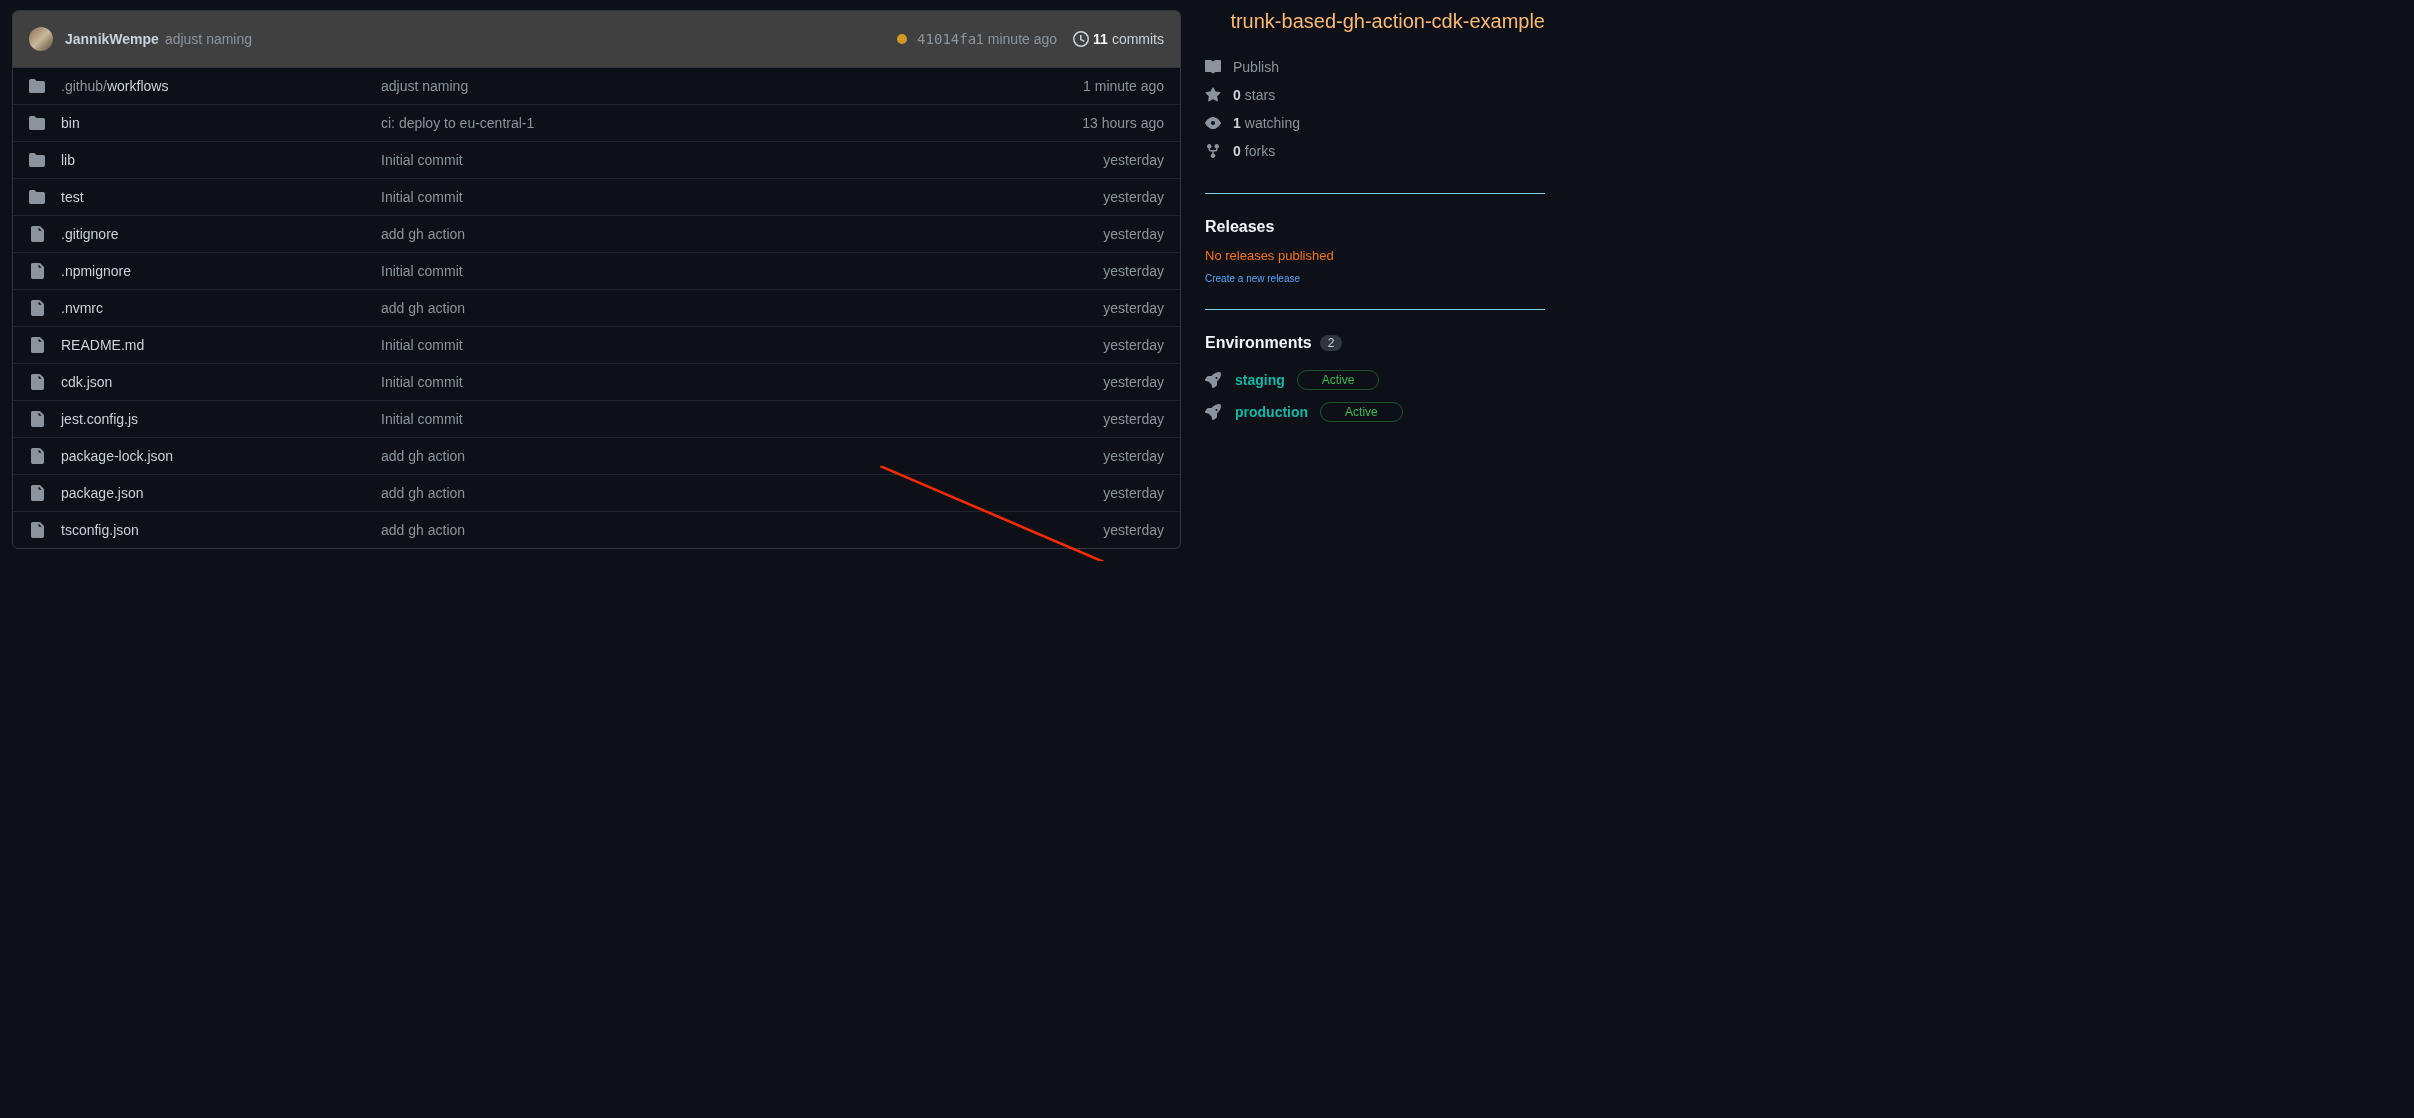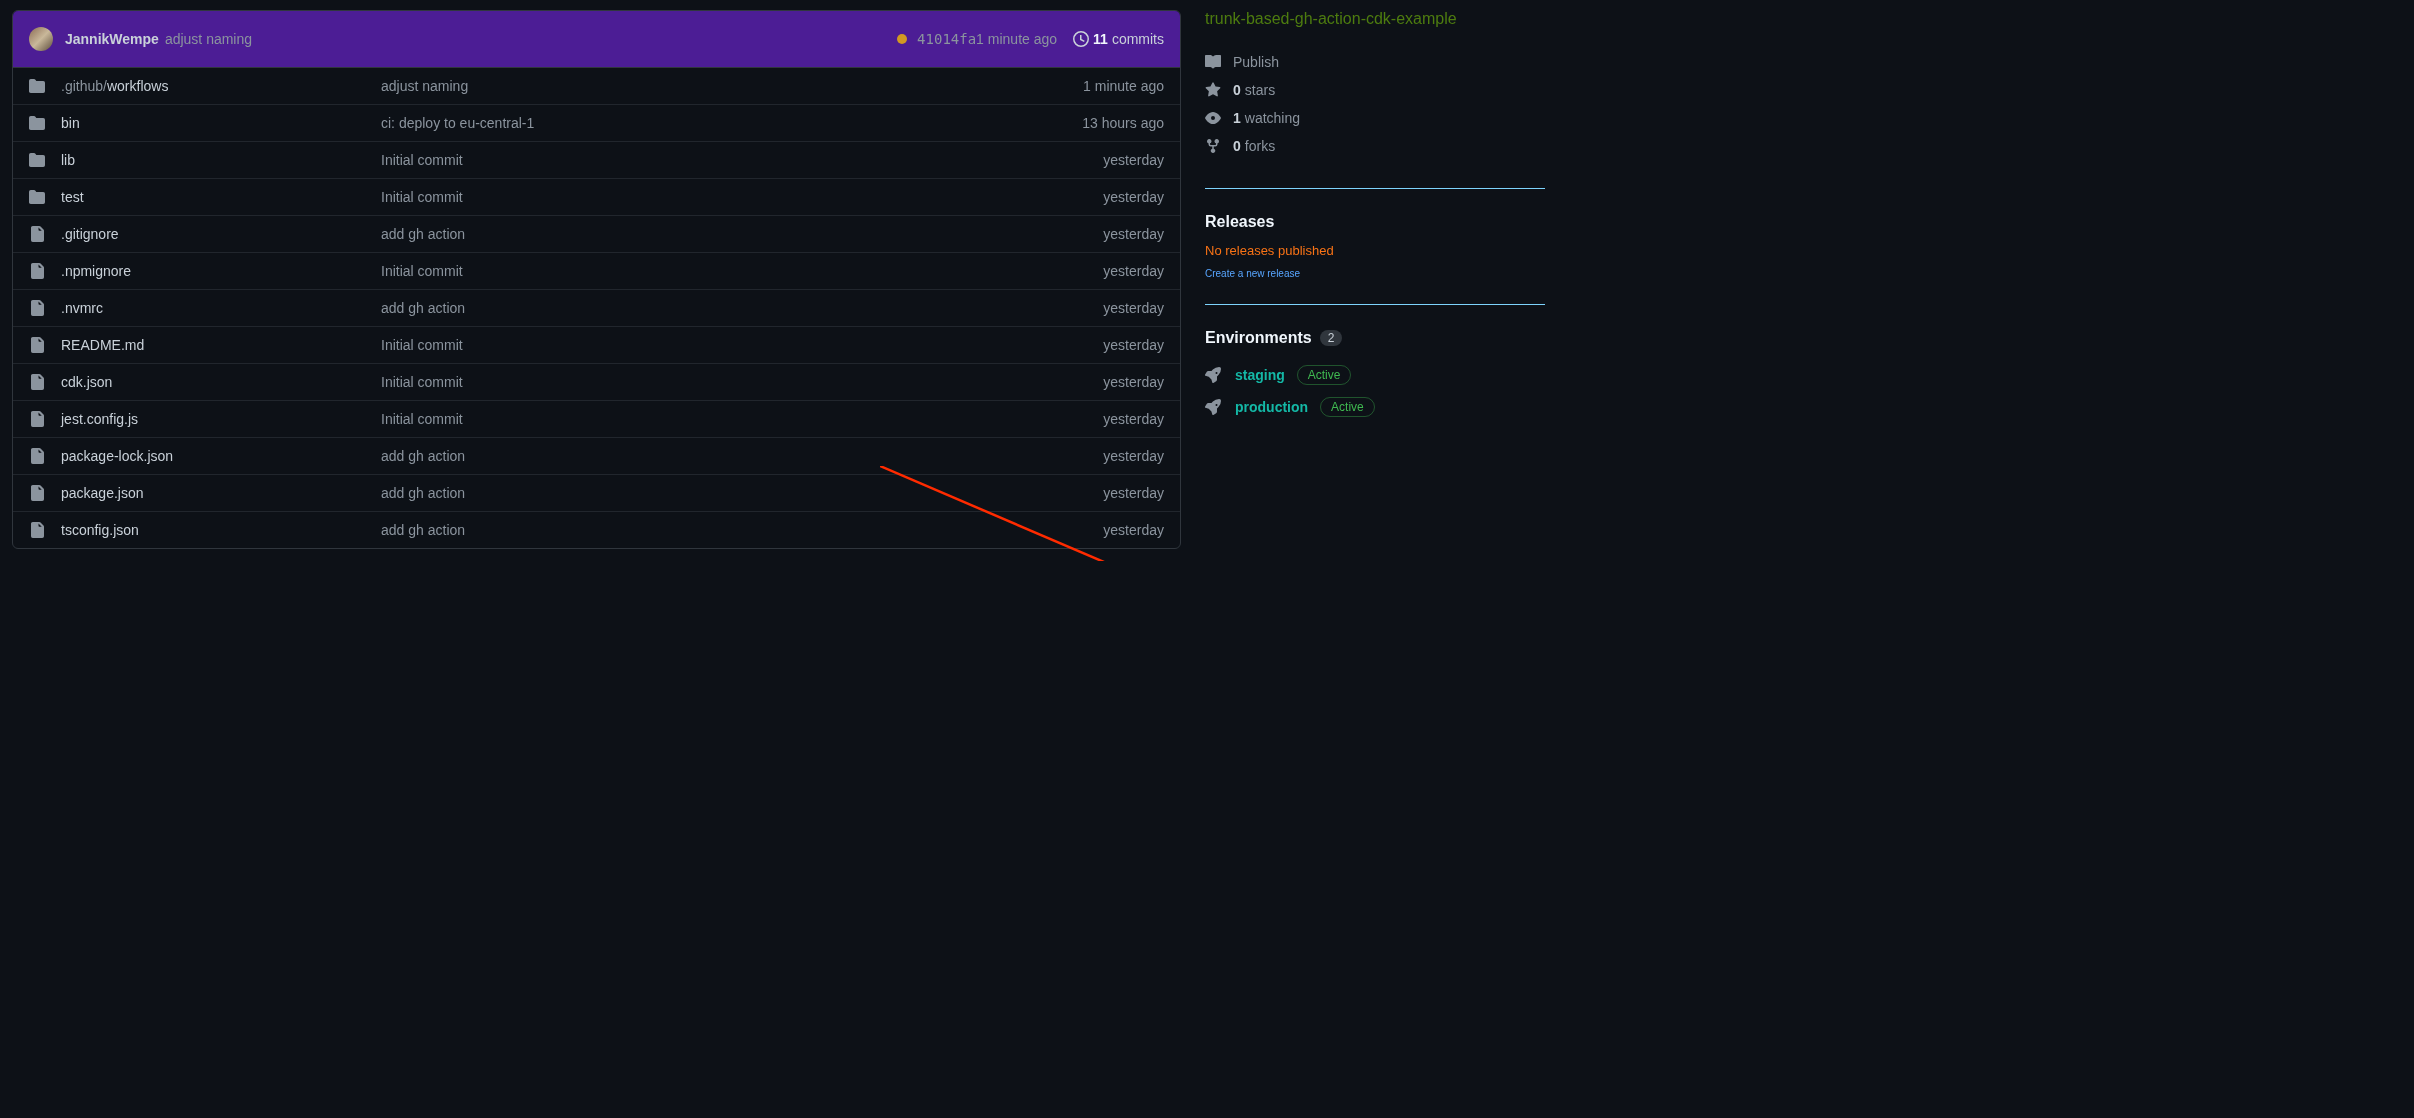--- a/index.html
+++ b/index.html
@@ -1,51 +1,51 @@
 <!DOCTYPE html>
 <html><head>
   <meta charset="utf-8">
   <style>
     * { margin:0; padding:0; box-sizing:border-box; }
     body { background:#0d1117; color:#c9d1d9; font-family:-apple-system,BlinkMacSystemFont,"Segoe UI",Helvetica,Arial,sans-serif; font-size:14px; }
     .page { display:flex; gap:24px; padding:10px 12px 12px 12px; width:1557px; position:relative; }
     .main { flex:1; border:1px solid #30363d; border-radius:6px; overflow:hidden; background:#0d1117; }
-    .header { display:flex; align-items:center; padding:16px; background:#4c1d95; border-bottom:1px solid #30363d; }
+    .header { display:flex; align-items:center; padding:16px; background:#404040; border-bottom:1px solid #30363d; }
     .avatar { width:24px; height:24px; border-radius:50%; background:linear-gradient(135deg,#8b6b54 0%,#c9b89a 50%,#5a4a3a 100%); margin-right:12px; flex-shrink:0; }
     .author { font-weight:600; color:#c9d1d9; }
     .commit-msg { color:#8b949e; margin-left:6px; }
     .spacer { flex:1; }
     .status-dot { width:10px; height:10px; border-radius:50%; background:#d29922; margin-right:10px; }
     .sha { font-family:ui-monospace,SFMono-Regular,Menlo,monospace; color:#8b949e; margin-right:0; }
     .ago { color:#8b949e; margin-right:16px; }
     .history-icon { width:16px; height:16px; margin-right:4px; }
     .commits { display:flex; align-items:center; color:#c9d1d9; }
     .commits b { color:#f0f6fc; margin-right:4px; }
     .row { display:flex; align-items:center; padding:10px 16px; border-top:1px solid #21262d; }
     .row:first-child { border-top:none; }
     .row .icon { width:16px; height:16px; margin-right:16px; flex-shrink:0; fill:#8b949e; }
     .row .name { width:320px; color:#c9d1d9; }
     .row .name .faded { color:#8b949e; }
     .row .msg { flex:1; color:#8b949e; }
     .row .time { color:#8b949e; text-align:right; }
     .sidebar { width:340px; padding-top:0; }
-    .repo-name { font-size:16px; color:#4d7c0f; margin-bottom:20px; }
+    .repo-name { font-size:20px; color:#fdba74; margin-bottom:20px;text-align:right; }
     .meta-list { list-style:none; margin-bottom:28px; }
     .meta-list li { display:flex; align-items:center; padding:6px 0; color:#8b949e; }
     .meta-list svg { width:16px; height:16px; margin-right:12px; fill:#8b949e; }
     .meta-list b { color:#c9d1d9; margin-right:4px; }
     .section { border-top:1px solid #7dd3fc; padding:24px 0; }
     .section h2 { font-size:16px; font-weight:600; color:#f0f6fc; margin-bottom:12px; display:flex; align-items:center; }
     .section .muted { color:#f97316; font-size:13px; margin-bottom:6px; }
     .section a.link { color:#58a6ff; font-size:10px; text-decoration:none; }
     .pill { display:inline-block; background:#30363d; color:#c9d1d9; font-size:12px; font-weight:500; border-radius:20px; padding:1px 8px; margin-left:8px; }
     .env { display:flex; align-items:center; padding:6px 0; }
     .env svg { width:16px; height:16px; margin-right:14px; fill:#8b949e; }
     .env .env-name { font-weight:600; color:#14b8a6; margin-right:12px; }
-    .badge-active { display:inline-block; border:1px solid rgba(63,185,80,0.4); color:#3fb950; font-size:12px; font-weight:500; border-radius:20px; padding:2px 10px; }
+    .badge-active { display:inline-block; border:1px solid rgba(63,185,80,0.4); color:#3fb950; font-size:12px; font-weight:500; border-radius:20px; padding:2px 24px; }
     .arrow { position:absolute; left:880px; top:466px; width:340px; height:170px; pointer-events:none; }
   </style>
 </head>
 <body>
 
 <div class="page">
   <div class="main">
 
     <div class="header">
       <div class="avatar"></div>

